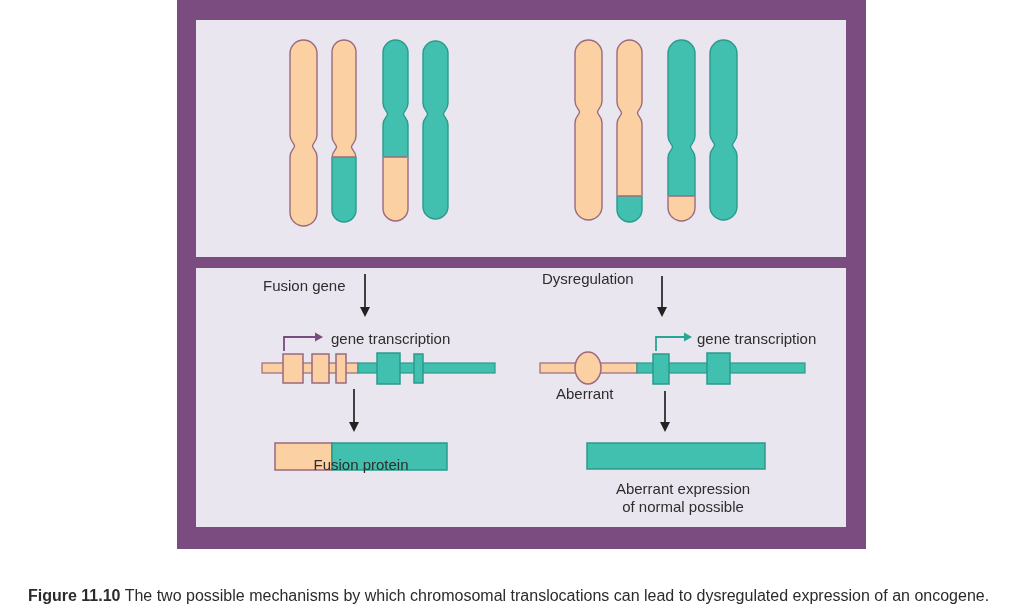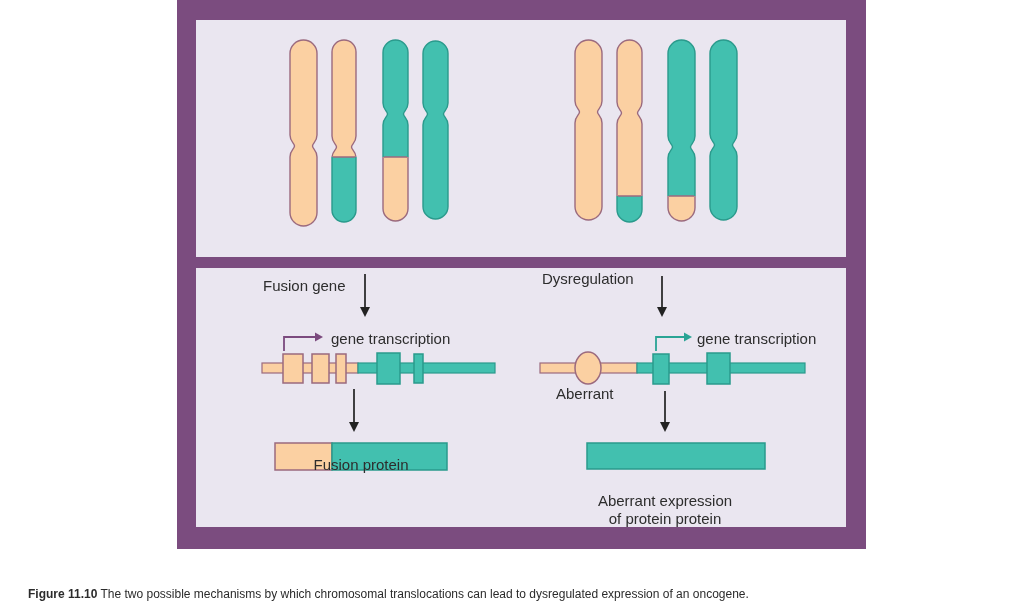--- a/index.html
+++ b/index.html
@@ -23,21 +23,21 @@
   #diagram-svg { position: absolute; left: 0; top: 0; width: 1024px; height: 609px; }
   .lbl {
     position: absolute;
     font-size: 15px; line-height: 18px;
     color: var(--text-color, #2d2d2d);
     white-space: nowrap;
   }
   .lbl.centered { text-align: center; white-space: normal; }
   #caption {
     position: absolute; left: 28px; top: 587px;
-    font-size: 12px; color: #2b2b2b; white-space: nowrap;
+    font-size: 16px; color: #2b2b2b; white-space: nowrap;
   }
   #caption .figno { font-weight: bold; }
 </style>
 </head>
 <body style="--frame-color: #7b4c7f; --panel-color: #eae6f0; --text-color: #2d2d2d; background: rgb(255, 255, 255);">
 
 <div id="page">
 
   <div id="figure-frame"></div>
   <div id="panel-top" class="panel"></div>
@@ -162,22 +162,22 @@
   <div class="lbl" style="left:263px; top:277px;">Fusion gene</div>
   <div class="lbl" style="left:542px; top:270px;">Dysregulation</div>
 
   <div class="lbl" style="left:331px; top:330px;">gene transcription</div>
   <div class="lbl" style="left:697px; top:330px;">gene transcription</div>
 
   <div class="lbl" style="left:556px; top:385px;">Aberrant</div>
 
   <div class="lbl centered" style="left:275px; top:456px; width:172px;">Fusion protein</div>
 
-  <div class="lbl centered" style="left:566px; top:480px; width:198px;margin-top:12px;">
+  <div class="lbl centered" style="left:584px; top:480px; width:198px;">
     <span>Aberrant expression</span><br>
-    <span>of protein protein</span>
+    <span>of normal possible</span>
   </div>
 
   <div id="caption">
     <span class="figno">Figure 11.10</span><span> The two possible mechanisms by which chromosomal translocations can lead to dysregulated expression of an oncogene.</span>
   </div>
 
 </div>
 
 </body></html>

